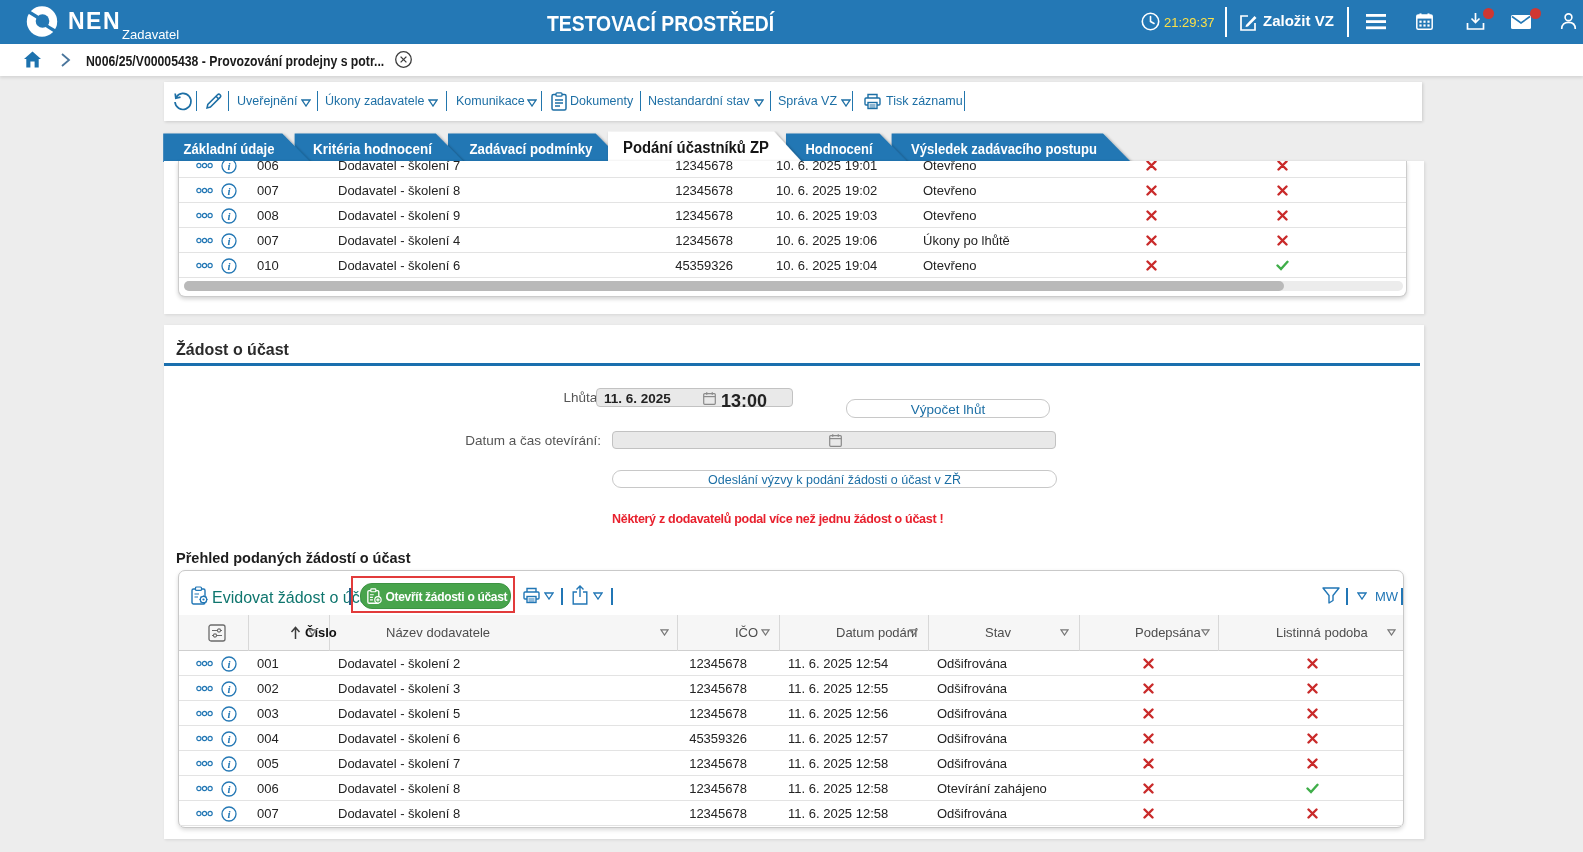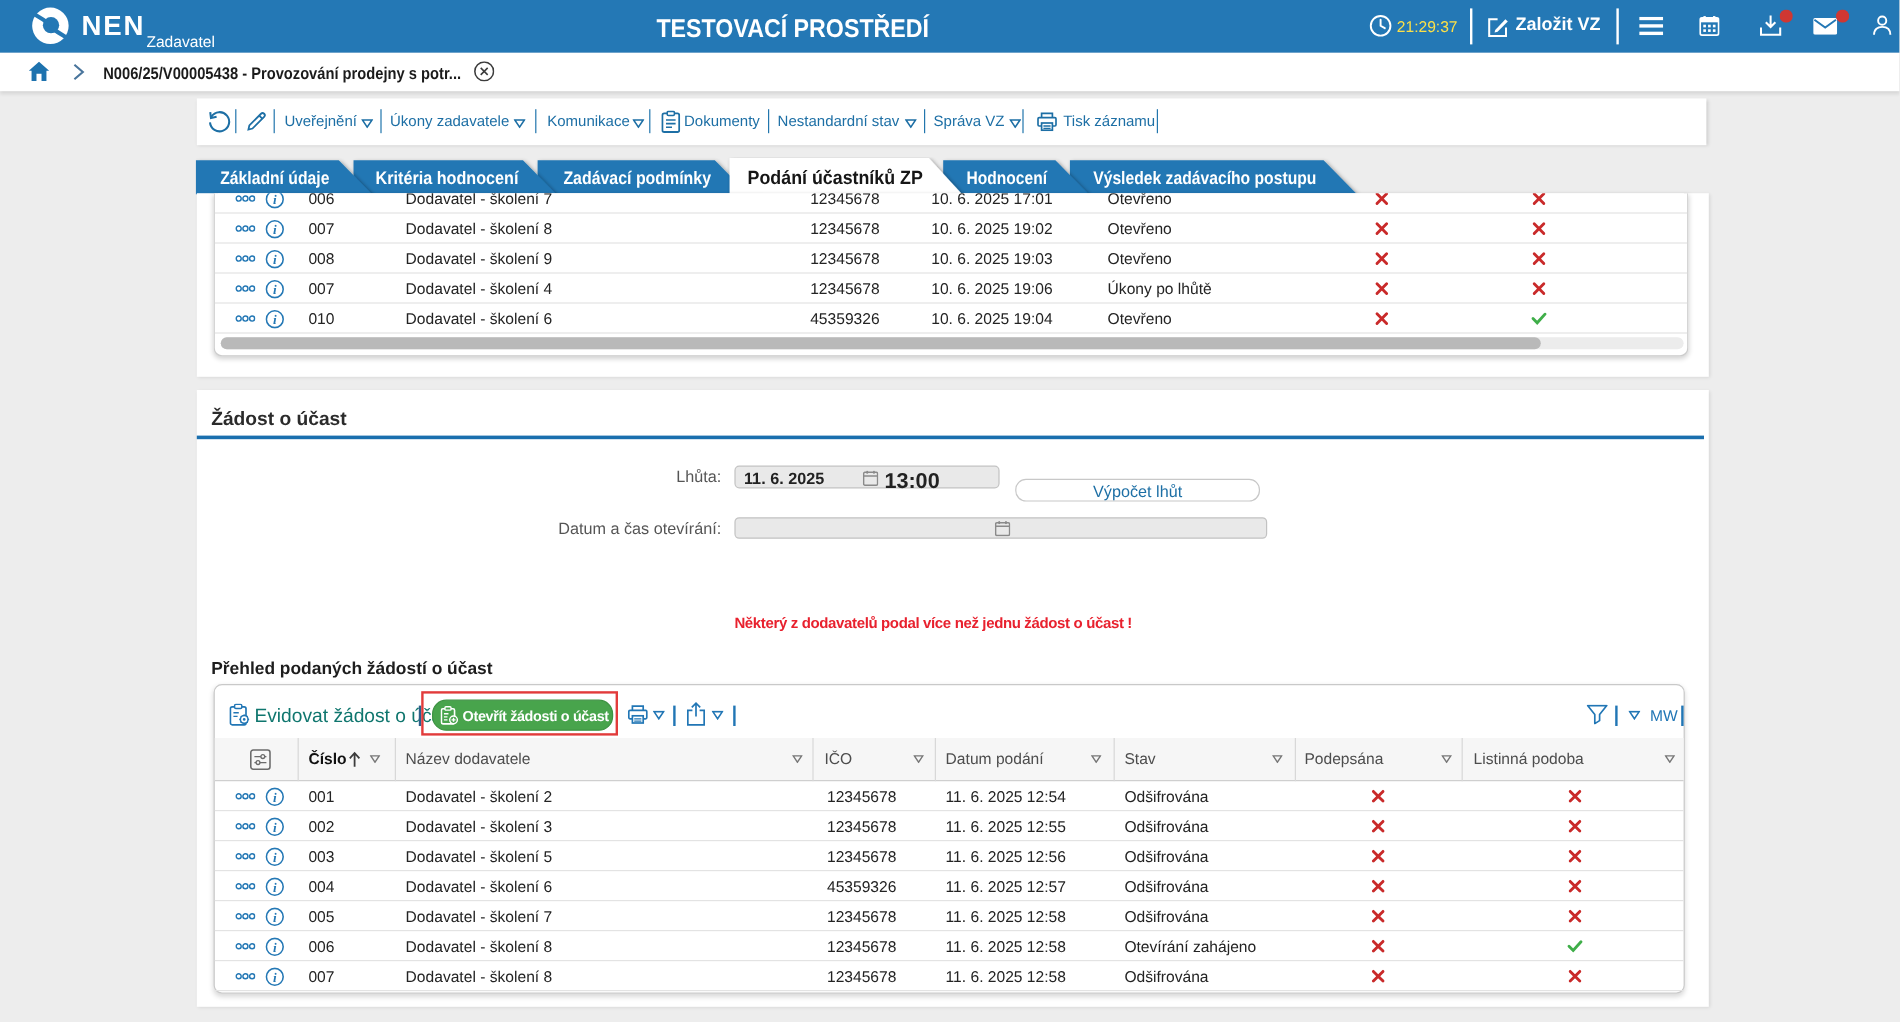--- a/index.html
+++ b/index.html
@@ -34,21 +34,21 @@
   #utp { position:absolute; left:14px; top:0px; width:1229px; height:136px; background:#fff;
          border:1px solid #ccc; border-top:none; border-radius:0 0 7px 7px; box-shadow:0 2px 4px rgba(0,0,0,0.18); overflow:hidden; }
   .row { position:absolute; left:0; width:100%; height:25px; border-bottom:1px solid #e3e3e3; }
   .cell { position:absolute; top:5px; font-size:13px; color:#232323; white-space:nowrap; }
 
   
   #ltp { position:absolute; left:14px; top:245px; width:1226px; height:258px; background:#fff;
          border:1px solid #c9c9c9; border-radius:7px; box-shadow:0 2px 4px rgba(0,0,0,0.15); }
   #lhead { position:absolute; left:0; top:44px; width:1224px; height:36px; background:#f6f6f6; border-bottom:1px solid #cfcfcf; }
   .hsep { position:absolute; top:0; width:1px; height:36px; background:#d8d8d8; }
-  .hlab { position:absolute; top:10px; font-size:13px; color:#4d4d4d; white-space:nowrap; }
+  .hlab { position:absolute; top:10px; font-size:13px; color:#4d4d4d; white-space:nowrap;margin-left:48px; }
 
   h2.sech { position:absolute; left:12px; top:16px; font-size:16px; color:#2b2b2b; }
   #blueline { position:absolute; left:0; top:38px; width:1256px; height:3px; background:#1a6fae; }
   .flabel { position:absolute; font-size:13.5px; color:#555; text-align:right; white-space:nowrap; }
   .finput { position:absolute; height:19px; background:#e9e9e9; border:1px solid #c2c2c2; border-radius:4px; }
   .fbtn  { position:absolute; height:19px; background:#fff; border:1px solid #c8c8c8; border-radius:9px; color:#1d6fa5; font-size:13.5px; text-align:center; }
 </style>
 </head>
 <body>
 
@@ -234,21 +234,21 @@
           <circle cx="8.5" cy="3.5" r="2.1" fill="none" stroke="#2478b5" stroke-width="1.2"></circle>
           <circle cx="14.1" cy="3.5" r="2.1" fill="none" stroke="#2478b5" stroke-width="1.2"></circle>
         </svg>
       <svg class="cell" style="left:42px;top:5px" width="16" height="16" viewBox="0 0 16 16">
           <circle cx="8" cy="8" r="7" fill="none" stroke="#2478b5" stroke-width="1.3"></circle>
           <text x="8" y="12" font-family="Liberation Serif, serif" font-style="italic" font-size="11" font-weight="bold" fill="#2478b5" text-anchor="middle">i</text>
         </svg>
       <div class="cell" style="left:78px">006</div>
       <div class="cell" style="left:159px">Dodavatel - školení 7</div>
       <div class="cell" style="left:476px;width:78px;text-align:right">12345678</div>
-      <div class="cell" style="left:597px">10. 6. 2025 17:01</div>
+      <div class="cell" style="left:597px">10. 6. 2025 19:01</div>
       <div class="cell" style="left:744px">Otevřeno</div>
       <svg class="cell" style="left:967px;top:7px" width="11" height="11">
           <path d="M1.5 1.5 L9.5 9.5 M9.5 1.5 L1.5 9.5" stroke="#c92a2a" stroke-width="2.4" stroke-linecap="round"></path>
         </svg>
       <svg class="cell" style="left:1098px;top:7px" width="11" height="11">
           <path d="M1.5 1.5 L9.5 9.5 M9.5 1.5 L1.5 9.5" stroke="#c92a2a" stroke-width="2.4" stroke-linecap="round"></path>
         </svg>
     </div>
     <div class="row" style="top:16.5px">
       <svg class="cell" style="left:17px;top:9px" width="17" height="7">
@@ -342,21 +342,21 @@
       <div class="abs" style="left:0;top:0;width:1100px;height:10px;background:#b9b9b9;border-radius:5px"></div>
     </div>
   </div>
 </div>
 
 <div id="sec2">
   <h2 class="sech">Žádost o účast</h2>
   <div id="blueline"></div>
 
   <div class="flabel" style="left:237px;top:65px;width:200px">Lhůta:</div>
-  <div class="finput" style="left:448px;top:63px;width:221px">
+  <div class="finput" style="left:432px;top:63px;width:197px">
     <div class="abs" style="left:7px;top:2px;font-weight:bold;font-size:13.5px">11. 6. 2025</div>
     <svg class="abs" style="left:106px;top:3px" width="13" height="13" viewBox="0 0 13 13">
         <rect x="0.7" y="1.6" width="11.6" height="10.7" rx="1" fill="none" stroke="#8a8a8a" stroke-width="1.2"></rect>
         <path d="M0.7 4.6 H12.3" stroke="#8a8a8a" stroke-width="1.2"></path>
         <rect x="3" y="0.3" width="1.4" height="2.4" fill="#8a8a8a"></rect>
         <rect x="8.6" y="0.3" width="1.4" height="2.4" fill="#8a8a8a"></rect>
       </svg>
     <div class="abs" style="left:124px;top:2px;font-weight:bold;font-size:18px">13:00</div>
   </div>
   <div class="fbtn" style="left:682px;top:74px;width:204px;padding-top:2px">Výpočet lhůt</div>
@@ -364,20 +364,21 @@
   <div class="flabel" style="left:237px;top:108px;width:200px">Datum a čas otevírání:</div>
   <div class="finput" style="left:448px;top:105.5px;width:444px;height:18px">
     <svg class="abs" style="left:216px;top:2.5px" width="13" height="13" viewBox="0 0 13 13">
         <rect x="0.7" y="1.6" width="11.6" height="10.7" rx="1" fill="none" stroke="#8a8a8a" stroke-width="1.2"></rect>
         <path d="M0.7 4.6 H12.3" stroke="#8a8a8a" stroke-width="1.2"></path>
         <rect x="3" y="0.3" width="1.4" height="2.4" fill="#8a8a8a"></rect>
         <rect x="8.6" y="0.3" width="1.4" height="2.4" fill="#8a8a8a"></rect>
       </svg>
   </div>
 
+  <div class="fbtn" style="left:448px;top:145px;width:445px;height:18px;padding-top:1.5px;font-size:12.5px">Odeslání výzvy k podání žádosti o účast v ZŘ</div>
 
   <div class="abs" style="left:448px;top:187px;color:#e8212e;font-weight:bold;font-size:12.5px;letter-spacing:-0.3px">Některý z dodavatelů podal více než jednu žádost o účast !</div>
 
   <div class="abs" style="left:12px;top:225px;font-weight:bold;font-size:14.5px;color:#1d1d1d">Přehled podaných žádostí o účast</div>
 
   <div id="ltp">
 
     <svg class="abs" style="left:12px;top:15px" width="19" height="20" viewBox="0 0 19 20">
       <rect x="1" y="3" width="13" height="15" rx="1.5" fill="none" stroke="#2176b5" stroke-width="1.4"></rect>
       <rect x="4.5" y="1" width="6" height="3.4" rx="1" fill="#fff" stroke="#2176b5" stroke-width="1.2"></rect>

